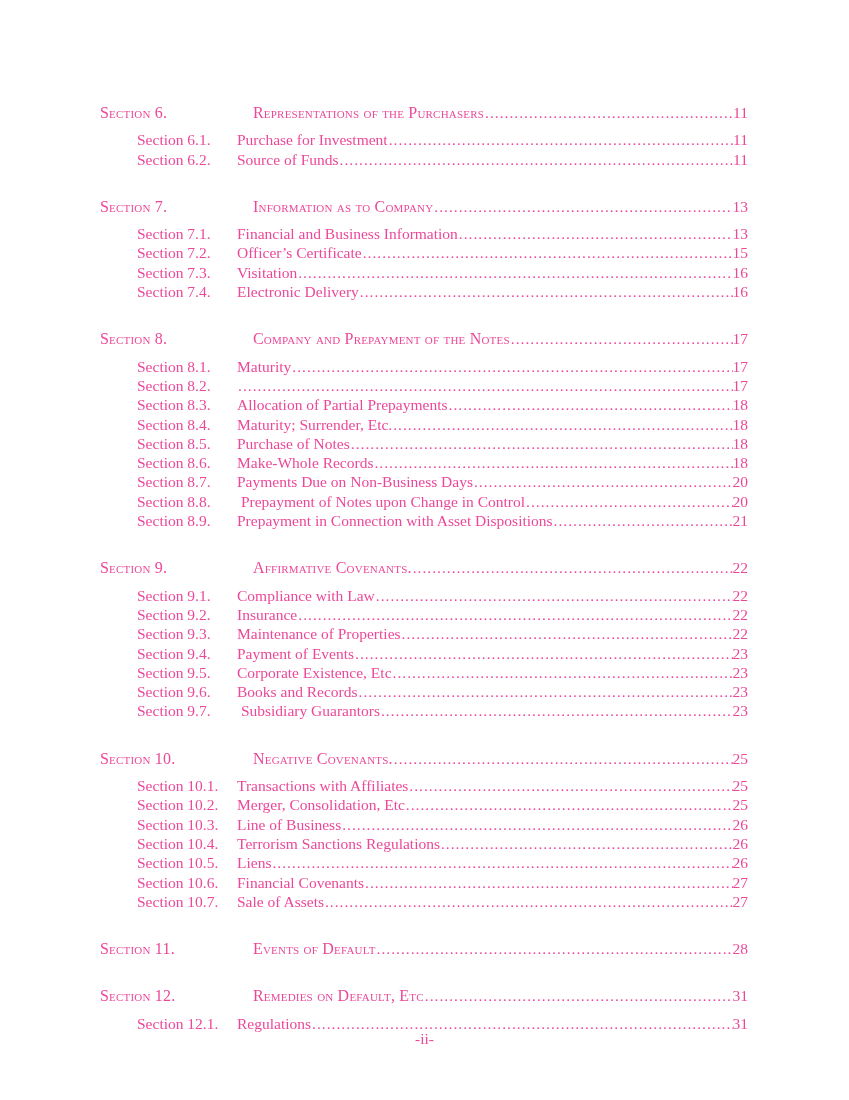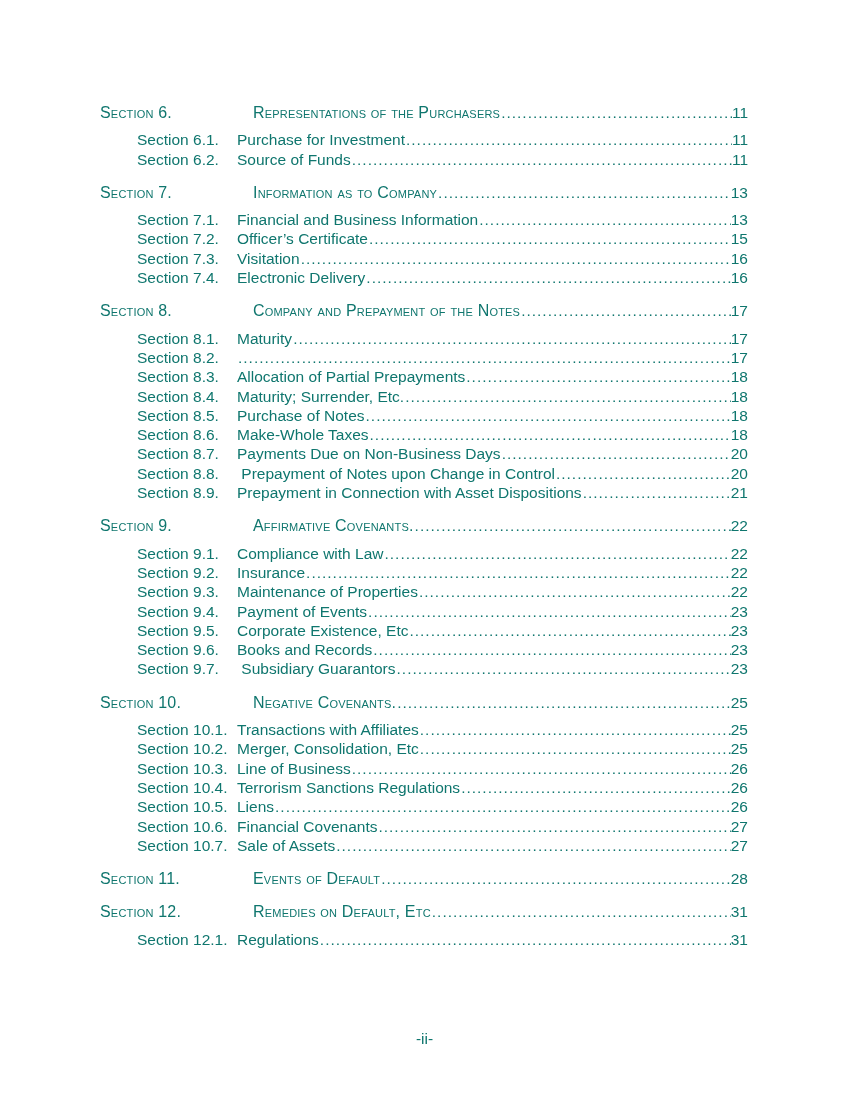--- a/index.html
+++ b/index.html
@@ -6,32 +6,32 @@
     margin: 0;
     padding: 0;
     background: #ffffff;
   }
   .page {
     position: relative;
     width: 849px;
     height: 1100px;
     background: #ffffff;
     overflow: hidden;
-    font-family: Liberation Sans, sans-serif;
+    font-family: Liberation Serif, serif;
     font-size: 15.5px;
     line-height: 19.3px;
-    color: #0f766e;
+    color: #ec4899;
   }
   .toc {
     position: absolute;
     left: 100px;
     top: 103px;
     width: 648px;
   }
-  .toc-section { margin-top: 14px; }
+  .toc-section { margin-top: 28px; }
   .toc-section:first-child { margin-top: 0; }
 
   .row {
     display: flex;
     align-items: baseline;
     line-height: 19.3px;
   }
   .sc {
     font-variant: small-caps;
     font-size: 16px;
@@ -166,21 +166,21 @@
 
   <div class="row item">
     <span class="i-label">Section 8.5.</span>
     <span class="title">Purchase of Notes</span>
     <span class="leader"></span>
     <span class="pagenum">18</span>
   </div>
 
   <div class="row item">
     <span class="i-label">Section 8.6.</span>
-    <span class="title">Make-Whole Taxes</span>
+    <span class="title">Make-Whole Records</span>
     <span class="leader"></span>
     <span class="pagenum">18</span>
   </div>
 
   <div class="row item">
     <span class="i-label">Section 8.7.</span>
     <span class="title">Payments Due on Non-Business Days</span>
     <span class="leader"></span>
     <span class="pagenum">20</span>
   </div>

